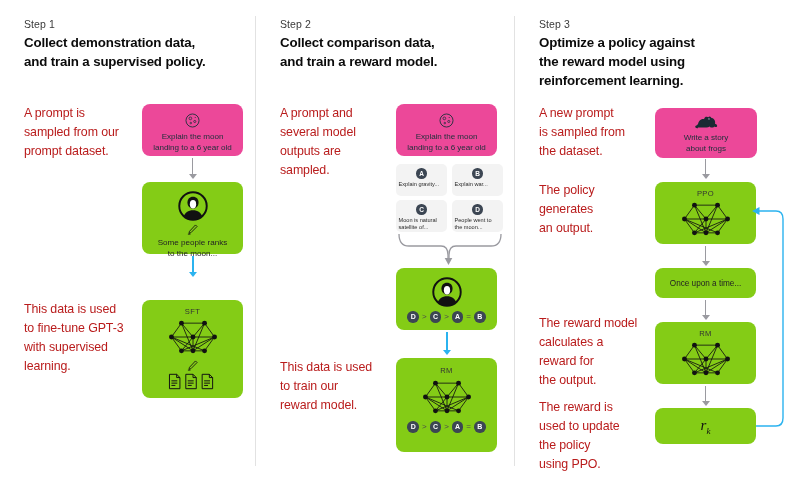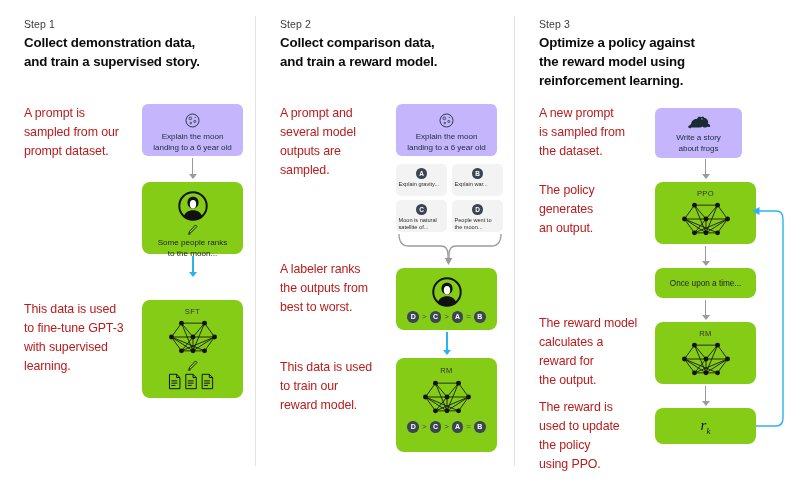--- a/index.html
+++ b/index.html
@@ -44,21 +44,21 @@
     letter-spacing:-.1px;
   }
 
   
   .card{
     position:absolute;
     border-radius:8px;
     box-sizing:border-box;
     text-align:center;
   }
-  .card-blue{background:#c4b5fd;border-radius:6px;}
+  .card-blue{background:#ec4899;}
   .card-gray{background:#84cc16;}
 
   .card-caption{
     font-size:8.1px;line-height:1.33;color:#21313c;
     letter-spacing:-.05px;
   }
   .gray-caption{
     font-size:8.1px;line-height:1.35;color:#232323;
   }
   .net-label{
@@ -111,21 +111,21 @@
 <body>
 
 <div class="board">
 
   <div class="divider div1"></div>
   <div class="divider div2"></div>
 
   <div class="col col1">
     <div class="step-label">Step 1</div>
     <div class="step-title" style="white-space:pre-line">Collect demonstration data,
-and train a supervised story.</div>
+and train a supervised policy.</div>
 
     <div class="para" style="top:104px;white-space:pre-line">A prompt is
 sampled from our
 prompt dataset.</div>
     <div class="para" style="top:300px;white-space:pre-line">This data is used
 to fine-tune GPT-3
 with supervised
 learning.</div>
 
     <div class="card card-blue" style="left:130px;top:104px;width:101px;height:52px;padding-top:8px;">
@@ -218,23 +218,20 @@
 
   <div class="col col2">
     <div class="step-label">Step 2</div>
     <div class="step-title" style="white-space:pre-line">Collect comparison data,
 and train a reward model.</div>
 
     <div class="para" style="top:104px;white-space:pre-line">A prompt and
 several model
 outputs are
 sampled.</div>
-    <div class="para" style="top:260px;white-space:pre-line">A labeler ranks
-the outputs from
-best to worst.</div>
     <div class="para" style="top:358px;white-space:pre-line">This data is used
 to train our
 reward model.</div>
 
     <div class="card card-blue" style="left:128px;top:104px;width:101px;height:52px;padding-top:8px;">
       <span>
         <svg width="17" height="17" viewBox="0 0 24 24" style="margin:0 auto 3px;">
           <circle cx="12" cy="12" r="9.2" fill="none" stroke="#21313c" stroke-width="1.3"></circle>
           <circle cx="9" cy="9" r="1.9" fill="none" stroke="#21313c" stroke-width="1.1"></circle>
           <circle cx="15.2" cy="13.4" r="1.5" fill="none" stroke="#21313c" stroke-width="1.1"></circle>
@@ -345,21 +342,21 @@
 an output.</div>
     <div class="para" style="top:314px;white-space:pre-line">The reward model
 calculates a
 reward for
 the output.</div>
     <div class="para" style="top:398px;white-space:pre-line">The reward is
 used to update
 the policy
 using PPO.</div>
 
-    <div class="card card-blue" style="left:128px;top:108px;width:87px;height:50px;padding-top:7px;">
+    <div class="card card-blue" style="left:128px;top:108px;width:102px;height:50px;padding-top:7px;">
       <span>
         <svg width="24" height="15" viewBox="0 0 34 21" style="margin:0 auto 3px;">
           <path d="M5.5 18.5c-1.6 0-3-0.4-3.6-1.4-0.6-1 0.2-1.9 1.5-2.3 1.5-0.5 2.2-1.6 2.6-3.1 0.5-2 1.6-4.4 4.1-5.6 1.5-0.7 3-0.8 4.3-0.6 0.2-1.2 0.9-2.4 2.3-3 1.4-0.6 2.8-0.3 3.6 0.4 0.4-0.6 1.2-1.1 2.1-1 1.1 0.1 1.8 0.9 1.9 1.8 1.5 0.2 3.1 1 4.2 2.4 1.6 2 1.7 4.5 1.2 6.2 1.3 0.3 2.6 1.1 3 2.4 0.3 1.1-0.3 2.1-1.4 2.3-1 0.2-1.9-0.3-2.6-1-0.5 0.8-1.4 1.5-2.6 1.5h-2.3c-0.9 0-1.5-0.5-1.6-1.2-1.2 0.9-2.8 1.4-4.6 1.4H5.5z" fill="#1b2a33"></path>
           <circle cx="21.2" cy="5.4" r="0.85" fill="#c7dfee"></circle>
         </svg>
       </span>
       <div class="card-caption" style="white-space:pre-line">Write a story
 about frogs</div>
     </div>
 

